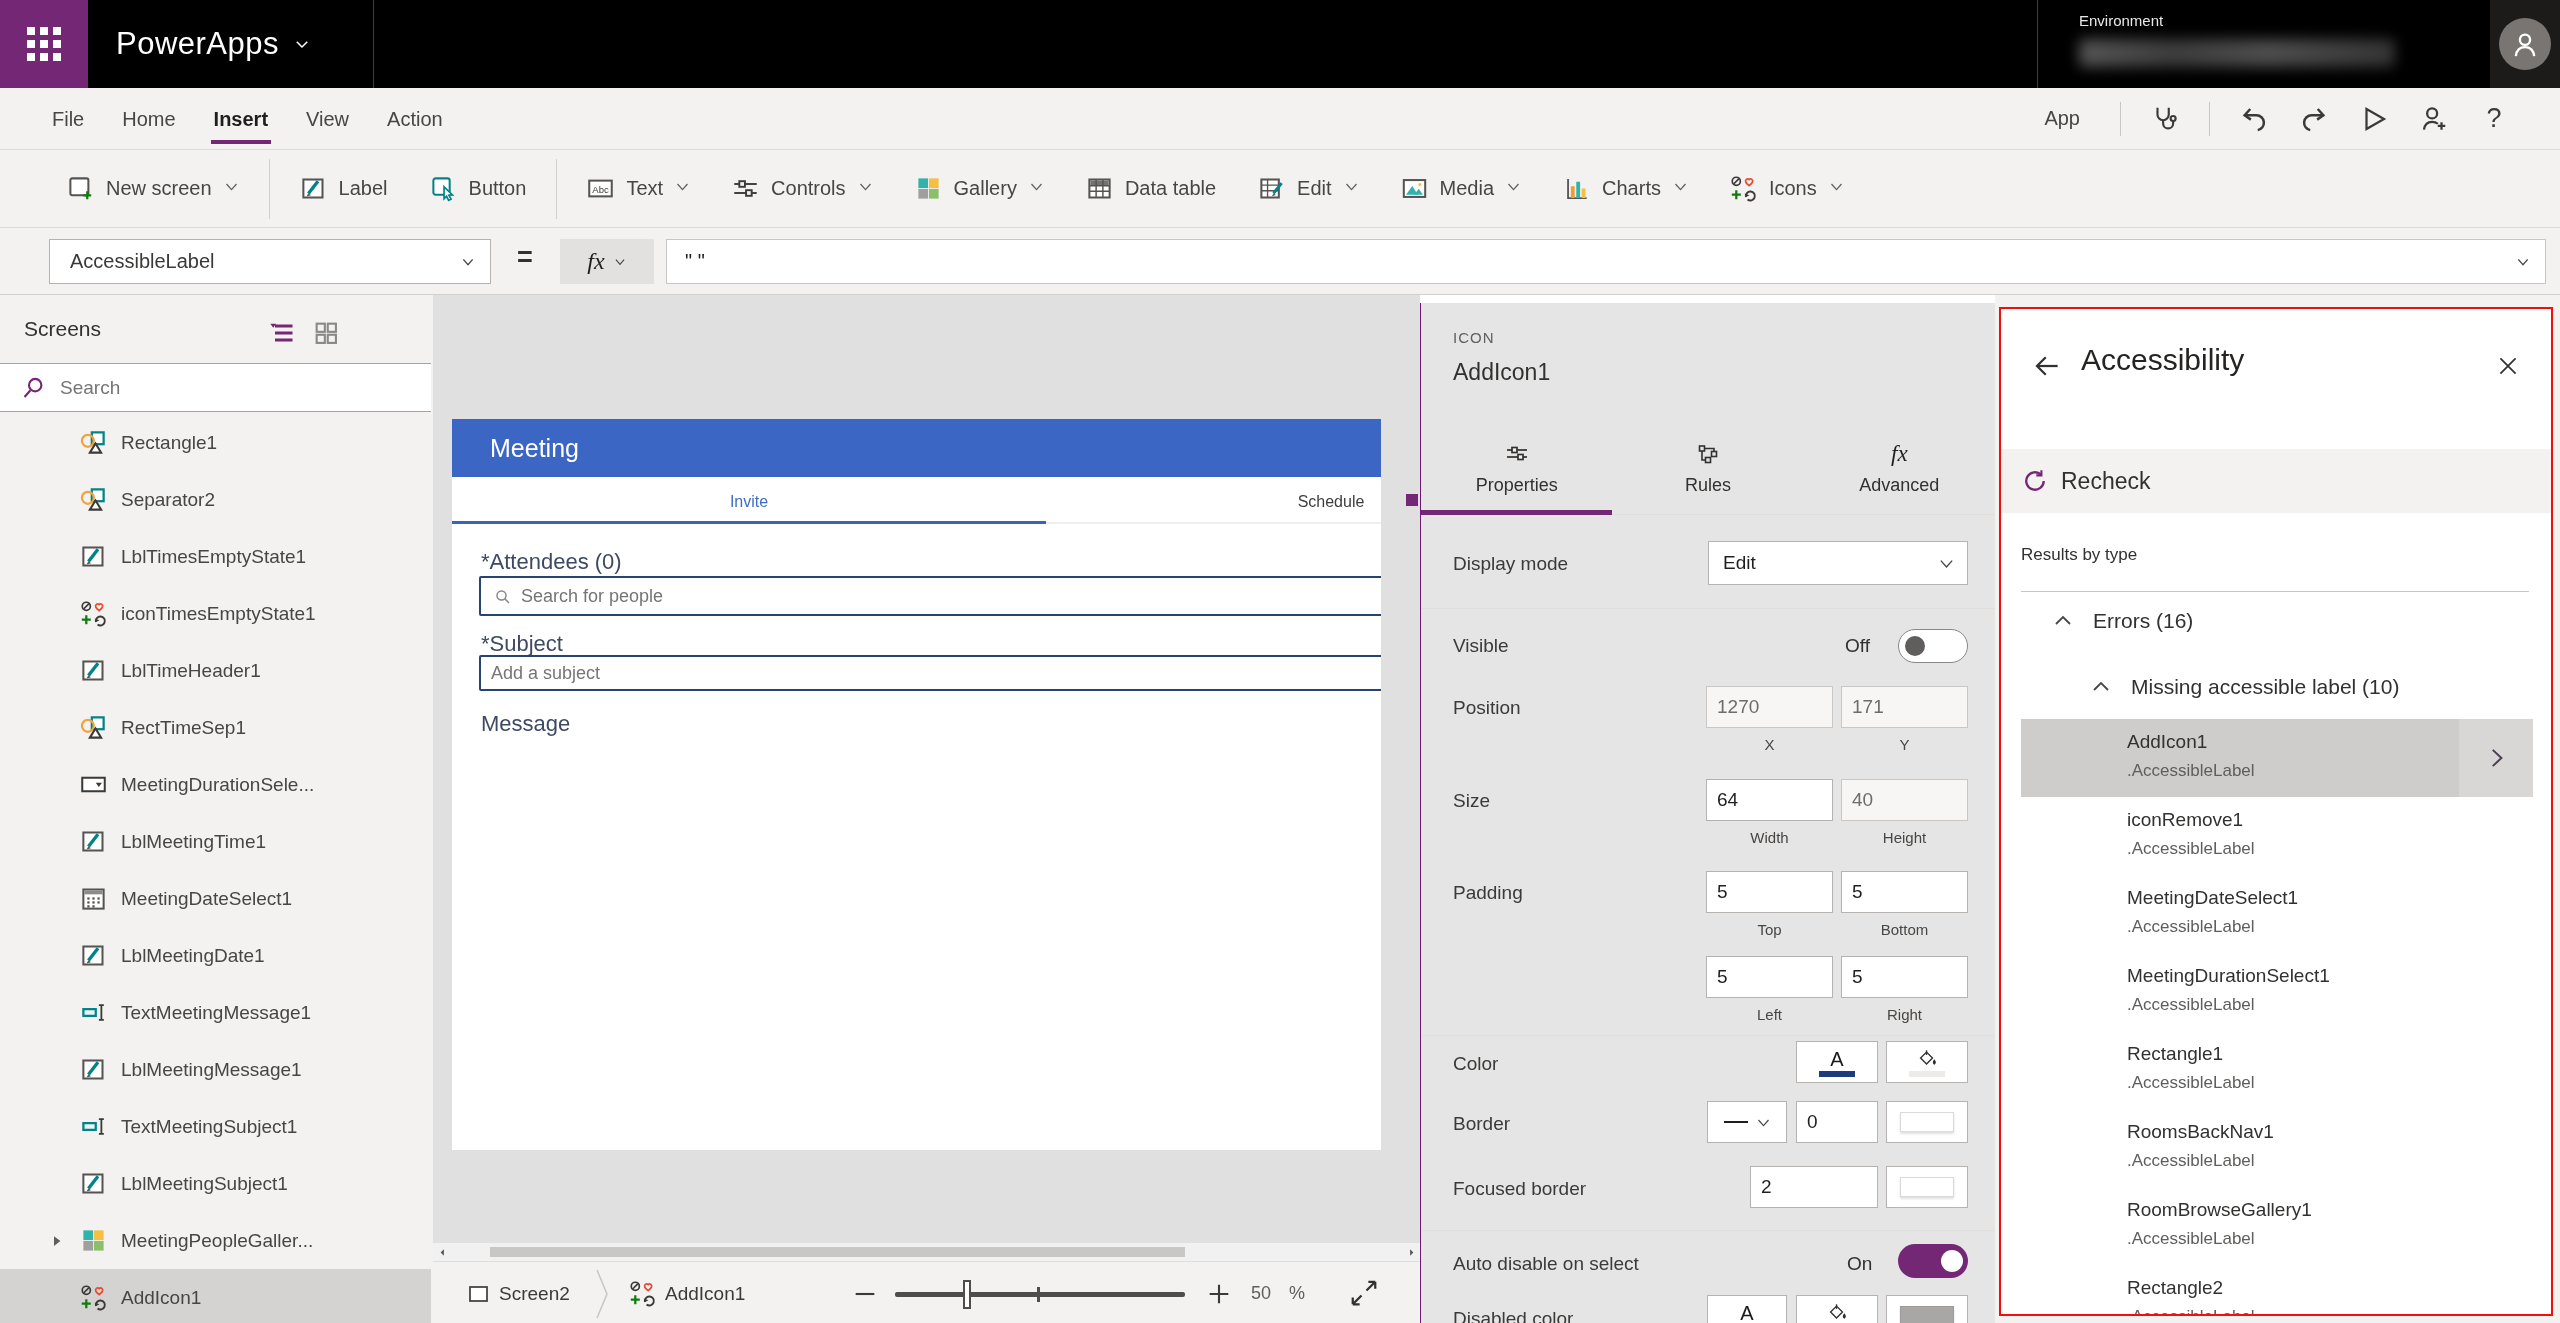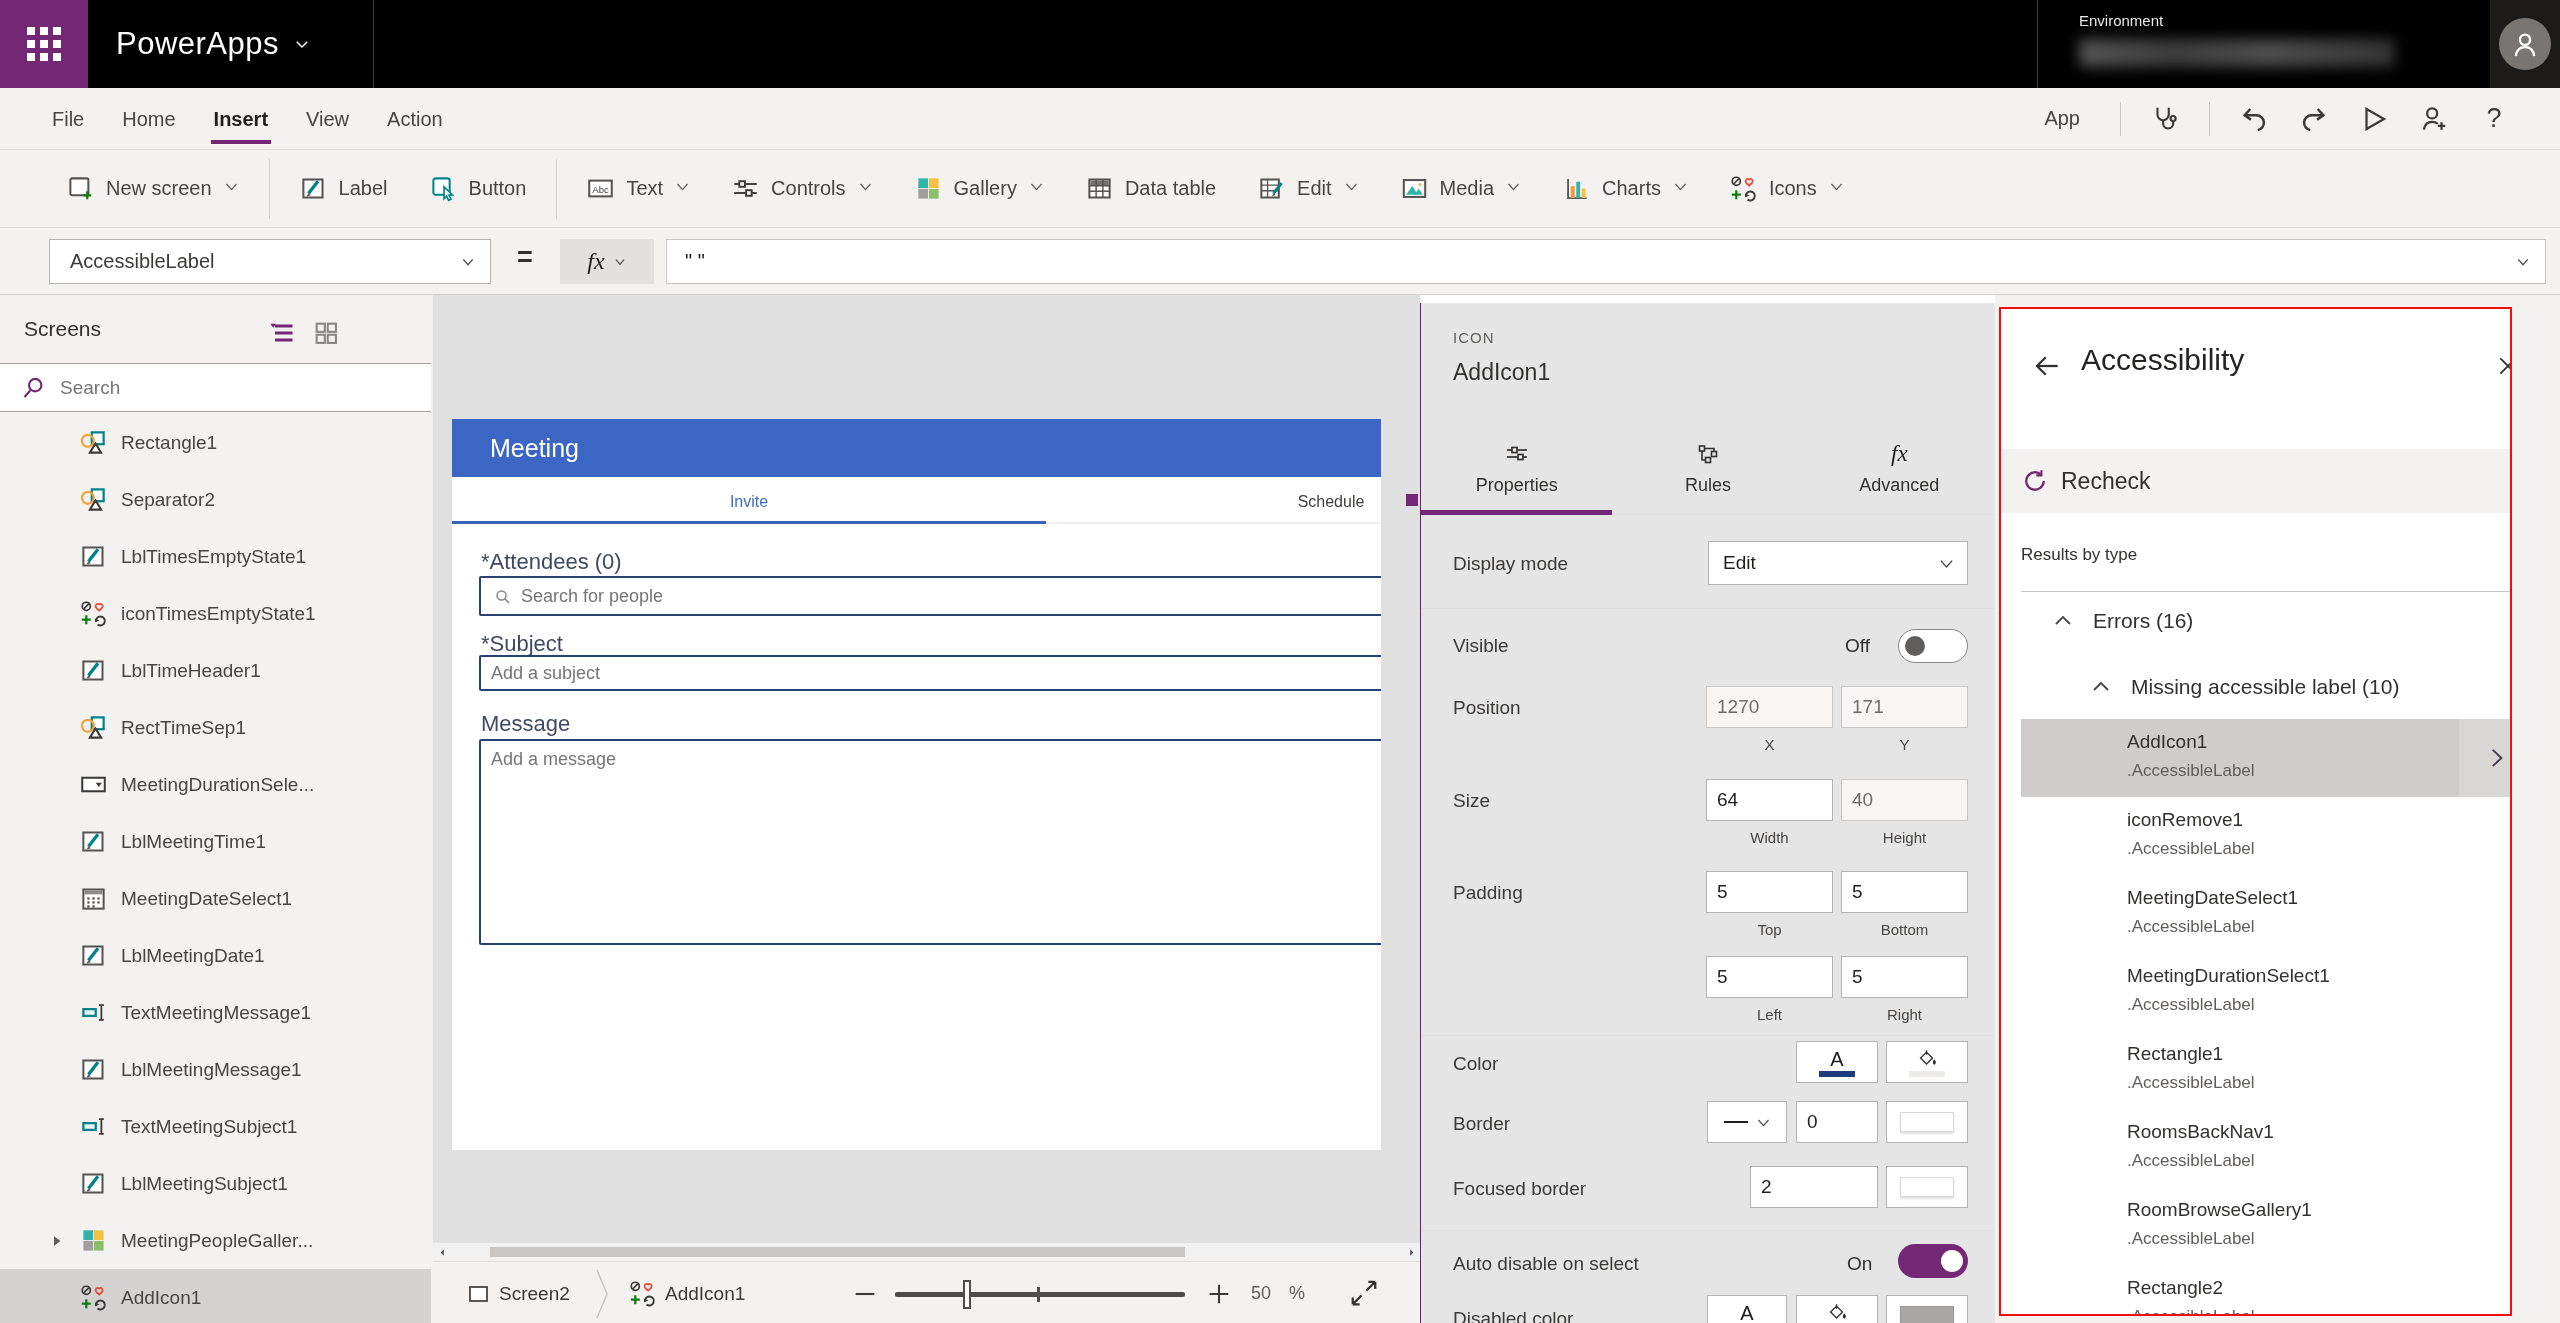--- a/index.html
+++ b/index.html
@@ -163,21 +163,21 @@
   .pp-swatch { position:absolute; height:42px; background:#fff; border:1px solid #b5b2b0; cursor:pointer;
     display:flex; align-items:center; justify-content:center; }
   .pp-swatch .sw { width:54px; height:20px; border:1px solid #dcdad8; box-shadow:0 2px 2px rgba(0,0,0,.12); }
   .pp-line-dd { position:absolute; left:286px; width:80px; height:42px; background:#fff; border:1px solid #b5b2b0;
     display:flex; align-items:center; justify-content:center; gap:8px; cursor:pointer; }
   .pp-line-dd .ln { width:24px; height:2px; background:#201f1e; }
   .pp-line-dd svg { width:15px; height:15px; }
 
   
   .a11y-wrap { position:absolute; left:1995px; top:0; width:565px; height:1028px; background:#f3f2f1; }
-  .a11y { position:absolute; left:4px; top:12px; width:513px; height:1009px; background:#fff;
+  .a11y { position:absolute; left:4px; top:12px; width:554px; height:1009px; background:#fff;
     border:2px solid #f10e0e; overflow:hidden; }
   .ax-back { position:absolute; left:30px; top:42px; width:32px; height:30px; cursor:pointer; }
   .ax-title { position:absolute; left:80px; top:34px; font-size:30px; font-weight:300; color:#252423; }
   .ax-close { position:absolute; left:494px; top:44px; width:26px; height:26px; cursor:pointer; }
   .ax-recheck { position:absolute; left:0px; top:140px; width:100%; height:64px; background:#f3f2f1; cursor:pointer; }
   .ax-recheck svg { position:absolute; left:20px; top:18px; width:28px; height:28px; }
   .ax-recheck .lb { position:absolute; left:60px; top:19px; font-size:23px; color:#323130; }
   .ax-results { position:absolute; left:20px; top:236px; font-size:17px; color:#323130; }
   .ax-div { position:absolute; left:20px; top:282px; width:508px; height:1px; background:#c8c6c4; }
   .ax-group { position:absolute; display:flex; align-items:center; gap:18px; cursor:pointer; }
@@ -642,21 +642,20 @@
         <div style="position:absolute; left:27px; top:157px; width:916px; height:40px; border:2px solid #274372; border-radius:2px; background:#fff;">
           <svg style="position:absolute; left:13px; top:10px; width:18px; height:18px;" viewBox="0 0 24 24" fill="none" stroke="#8a8886" stroke-width="2">
             <circle cx="10" cy="10" r="6"></circle>
               <line x1="14.5" y1="14.5" x2="20" y2="20"></line>
           </svg>
           <input style="position: absolute; left: 40px; top: 0px; width: 860px; height: 36px; border: none; outline: none; font-size: 18px; font-family: &quot;Liberation Sans&quot;, sans-serif;" placeholder="Search for people">
         </div>
         <div class="mf-label" style="top:212px">*Subject</div>
         <input class="mf-input" style="top: 236px; height: 36px; padding: 0px 10px;" placeholder="Add a subject">
         <div class="mf-label" style="top:292px">Message</div>
-        <textarea class="mf-ta" style="top: 320px; height: 206px;" placeholder="Add a message"></textarea>
       </div>
       <div class="sel-handle"></div>
 
       <div class="hscroll">
         <div class="hs-arrow" style="left:2px">
           <svg viewBox="0 0 24 24">
               <path d="M15 5 L8 12 L15 19 Z" fill="#555"></path>
             </svg>
         </div>
         <div class="hs-thumb"></div>

